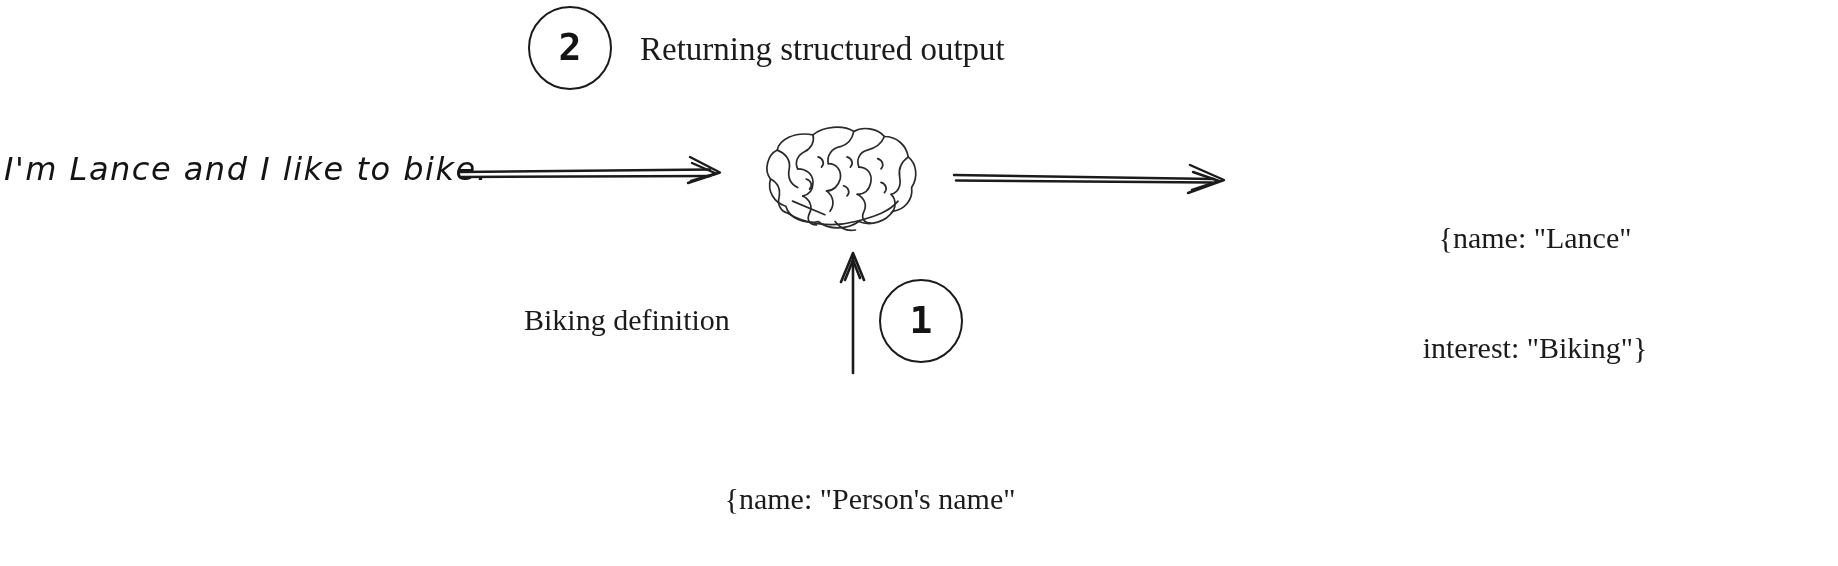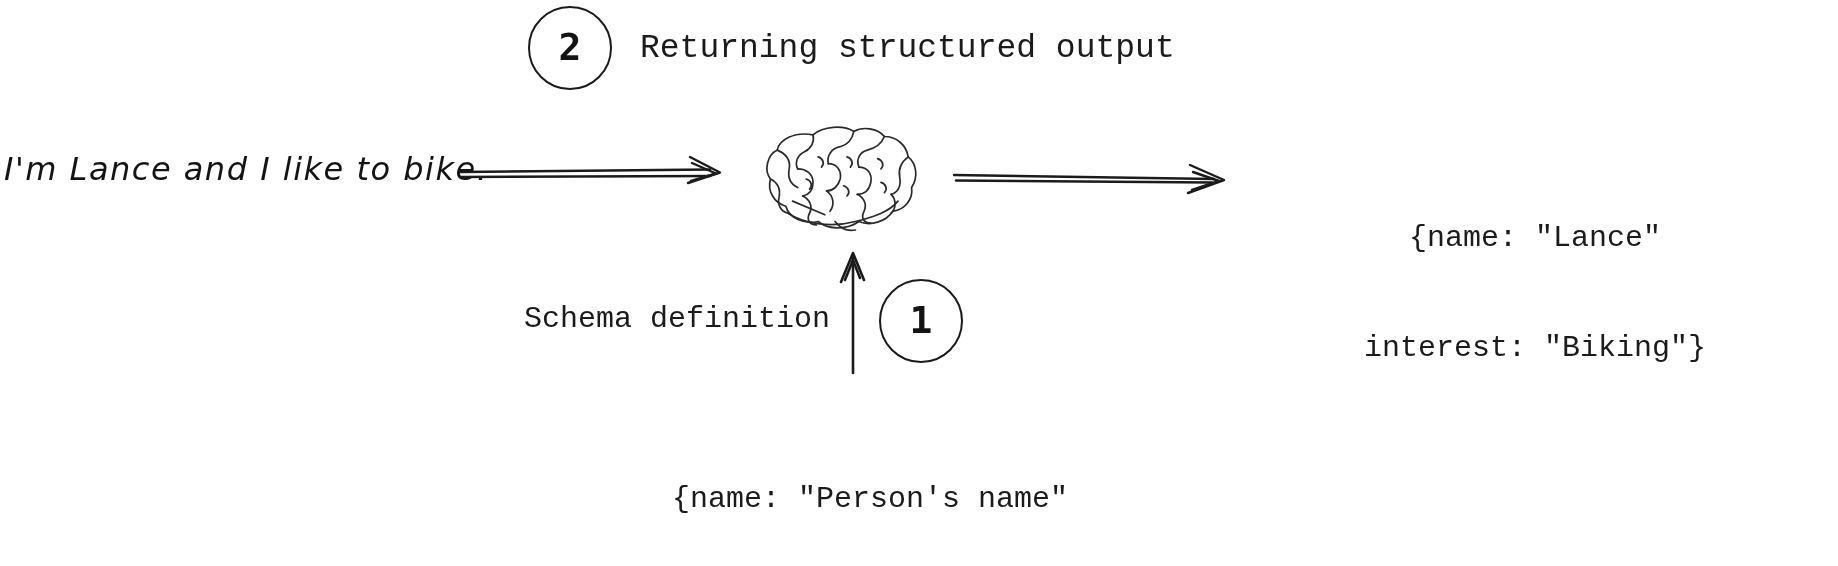--- a/index.html
+++ b/index.html
@@ -16,21 +16,21 @@
     position: relative;
     width: 1838px;
     height: 566px;
     background: #ffffff;
     overflow: hidden;
   }
   .abs { position: absolute; }
 
   
   .mono {
-    font-family: Liberation Mono, monospace;
+    font-family: Liberation Serif, serif;
     color: #1b1b1b;
     white-space: pre;
     letter-spacing: 0px;
   }
   .hand {
     font-family: "DejaVu Sans", sans-serif;
     color: #141414;
     white-space: pre;
     font-style: italic;
     letter-spacing: 1.5px;
@@ -142,21 +142,21 @@
       <path d="M238,10 L272,25 L236,38"></path>
       <path d="M241,17 L267,26 L240,35"></path>
     </g>
   </svg>
 
   <div class="abs mono code-block" style="left:1240px; top:147px; width:590px; text-align:center;">
     <div>{name: "Lance"</div>
     <div>interest: "Biking"}</div>
   </div>
 
-  <div class="abs mono label-schema" style="left:524px; top:302px;">Schema definition</div>
+  <div class="abs mono label-schema" style="left:524px; top:302px;">Biking definition</div>
 
   <svg class="abs" style="left:833px; top:250px;" width="44" height="125" viewBox="0 0 44 125">
     <g fill="none" stroke="#1b1b1b" stroke-width="2.6" stroke-linecap="round" stroke-linejoin="round">
       <path d="M20,123 L20,6"></path>
       <path d="M8,32 L20,3 L31,30"></path>
       <path d="M12,30 L20,10 L27,28"></path>
     </g>
   </svg>
 
   <div class="abs step-badge" style="left:879px; top:279px; width:84px; height:84px;">

